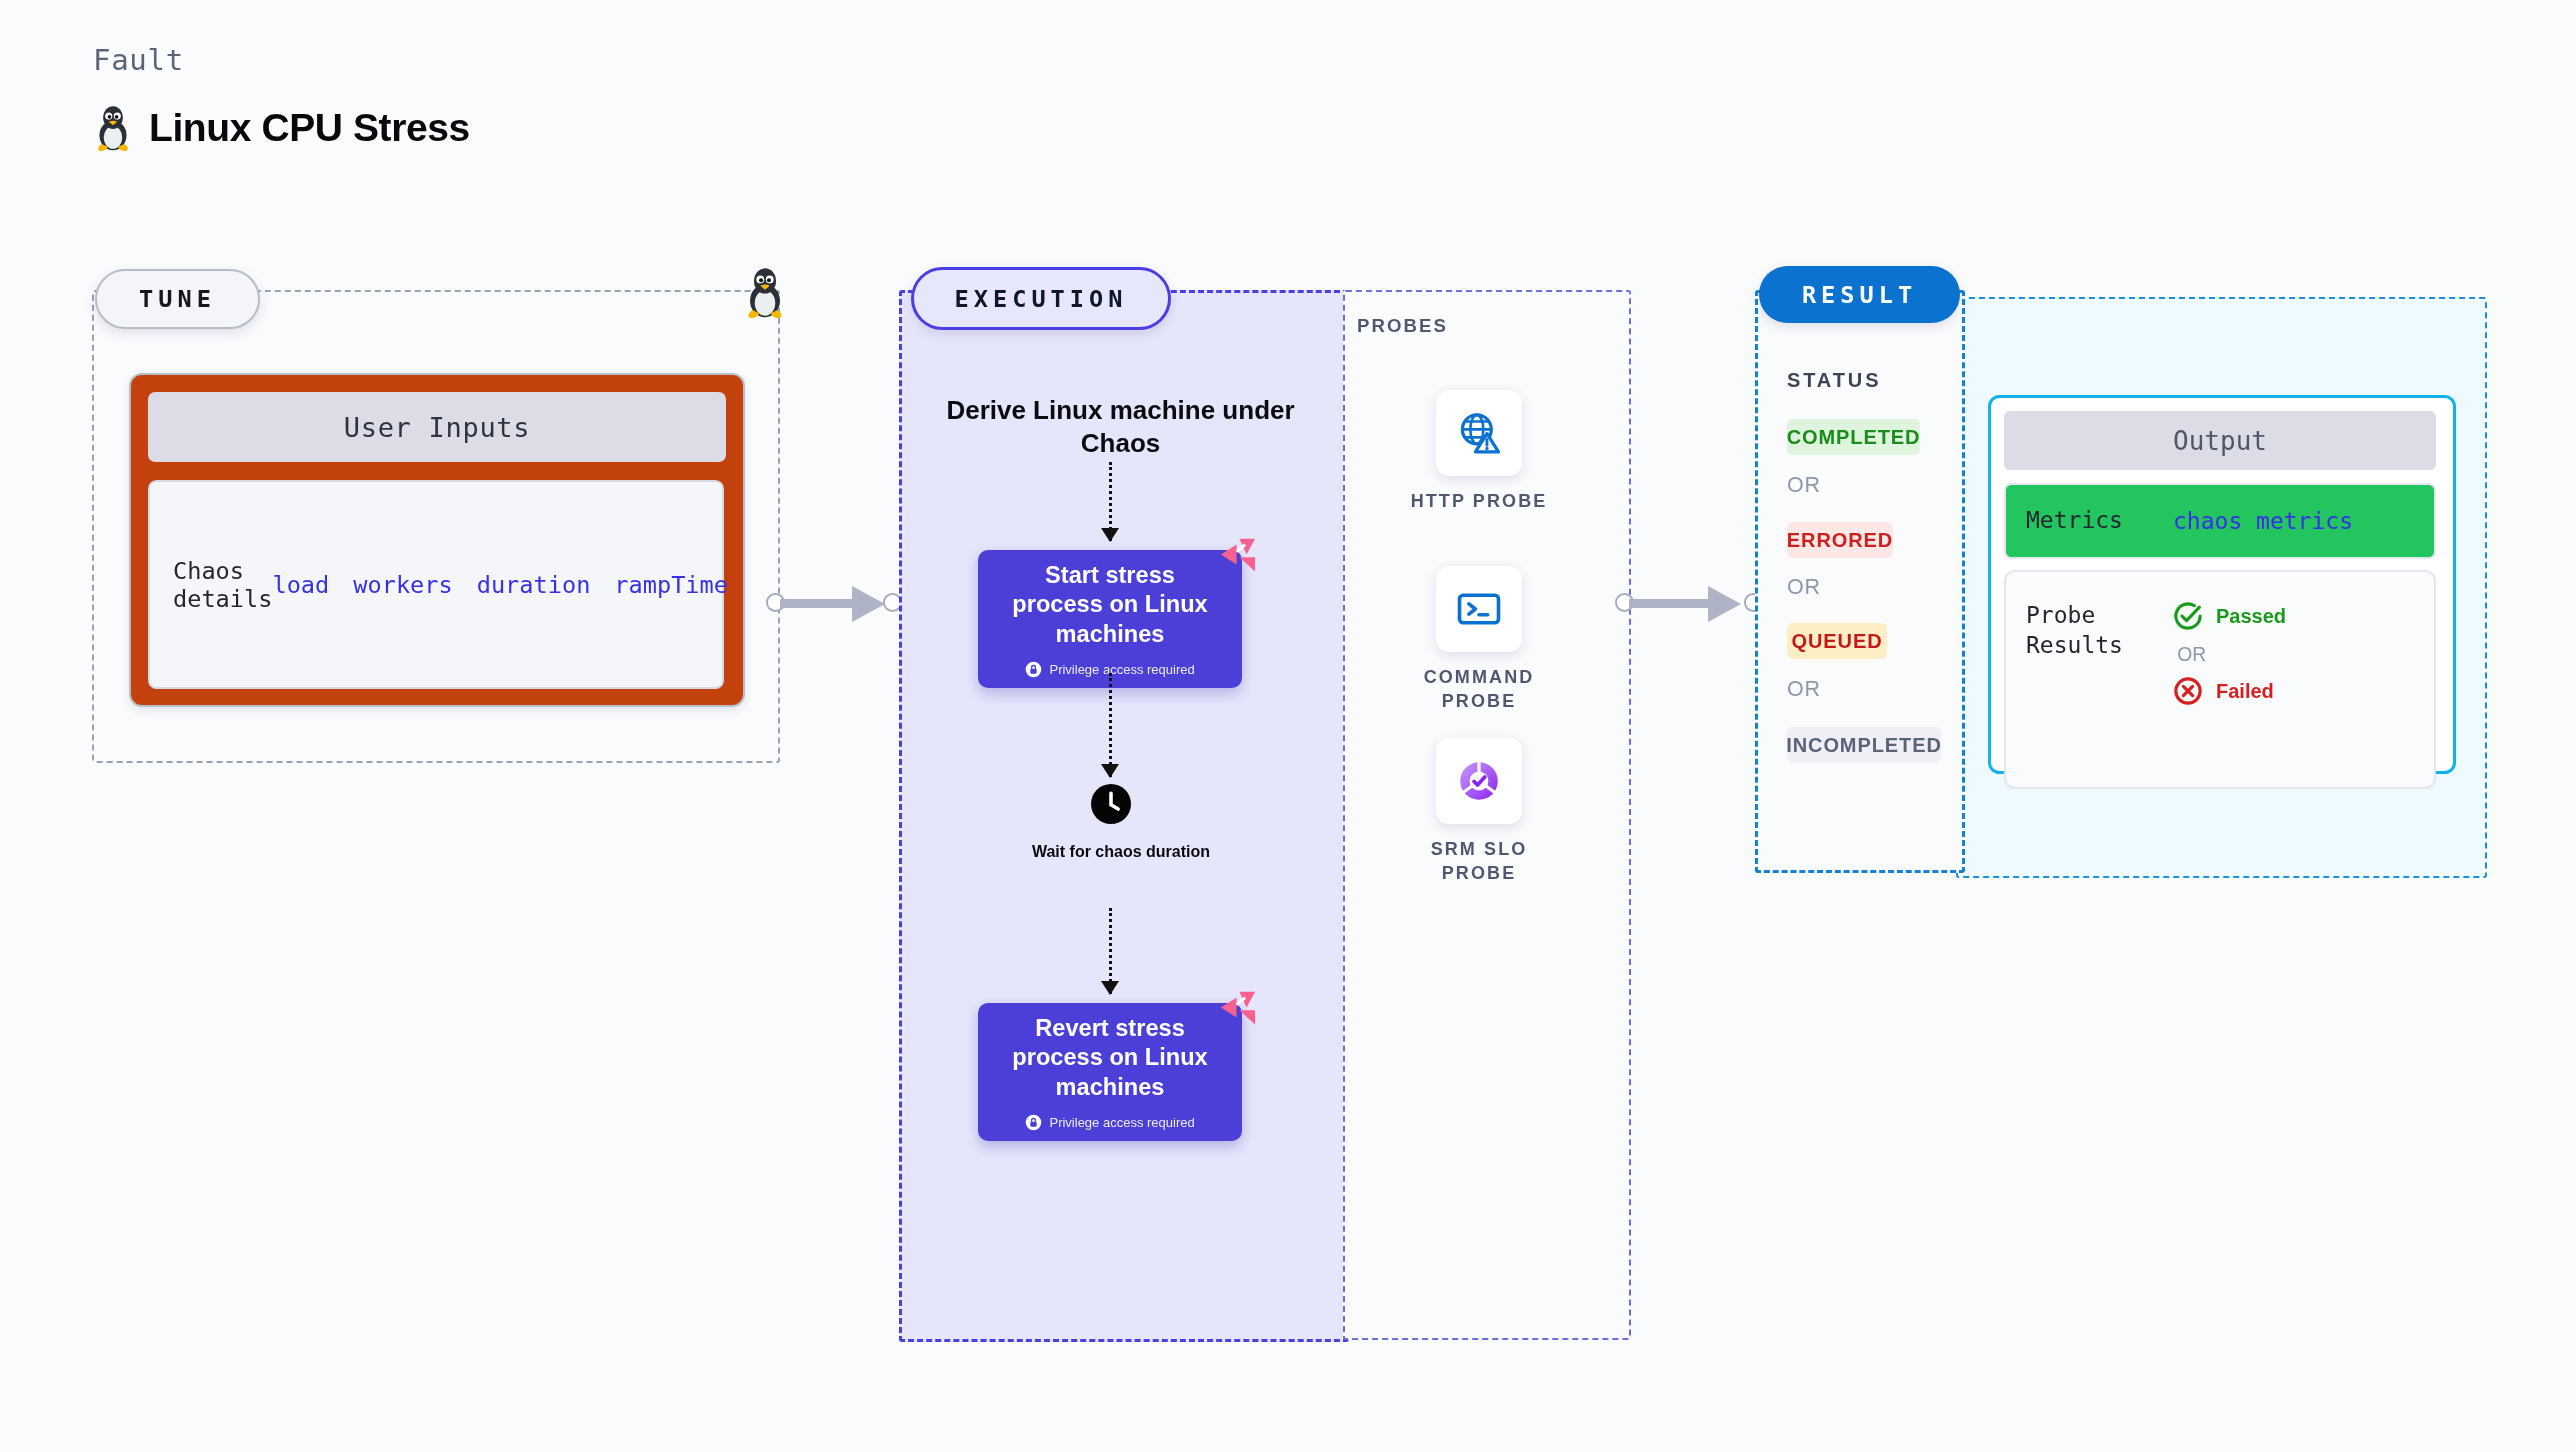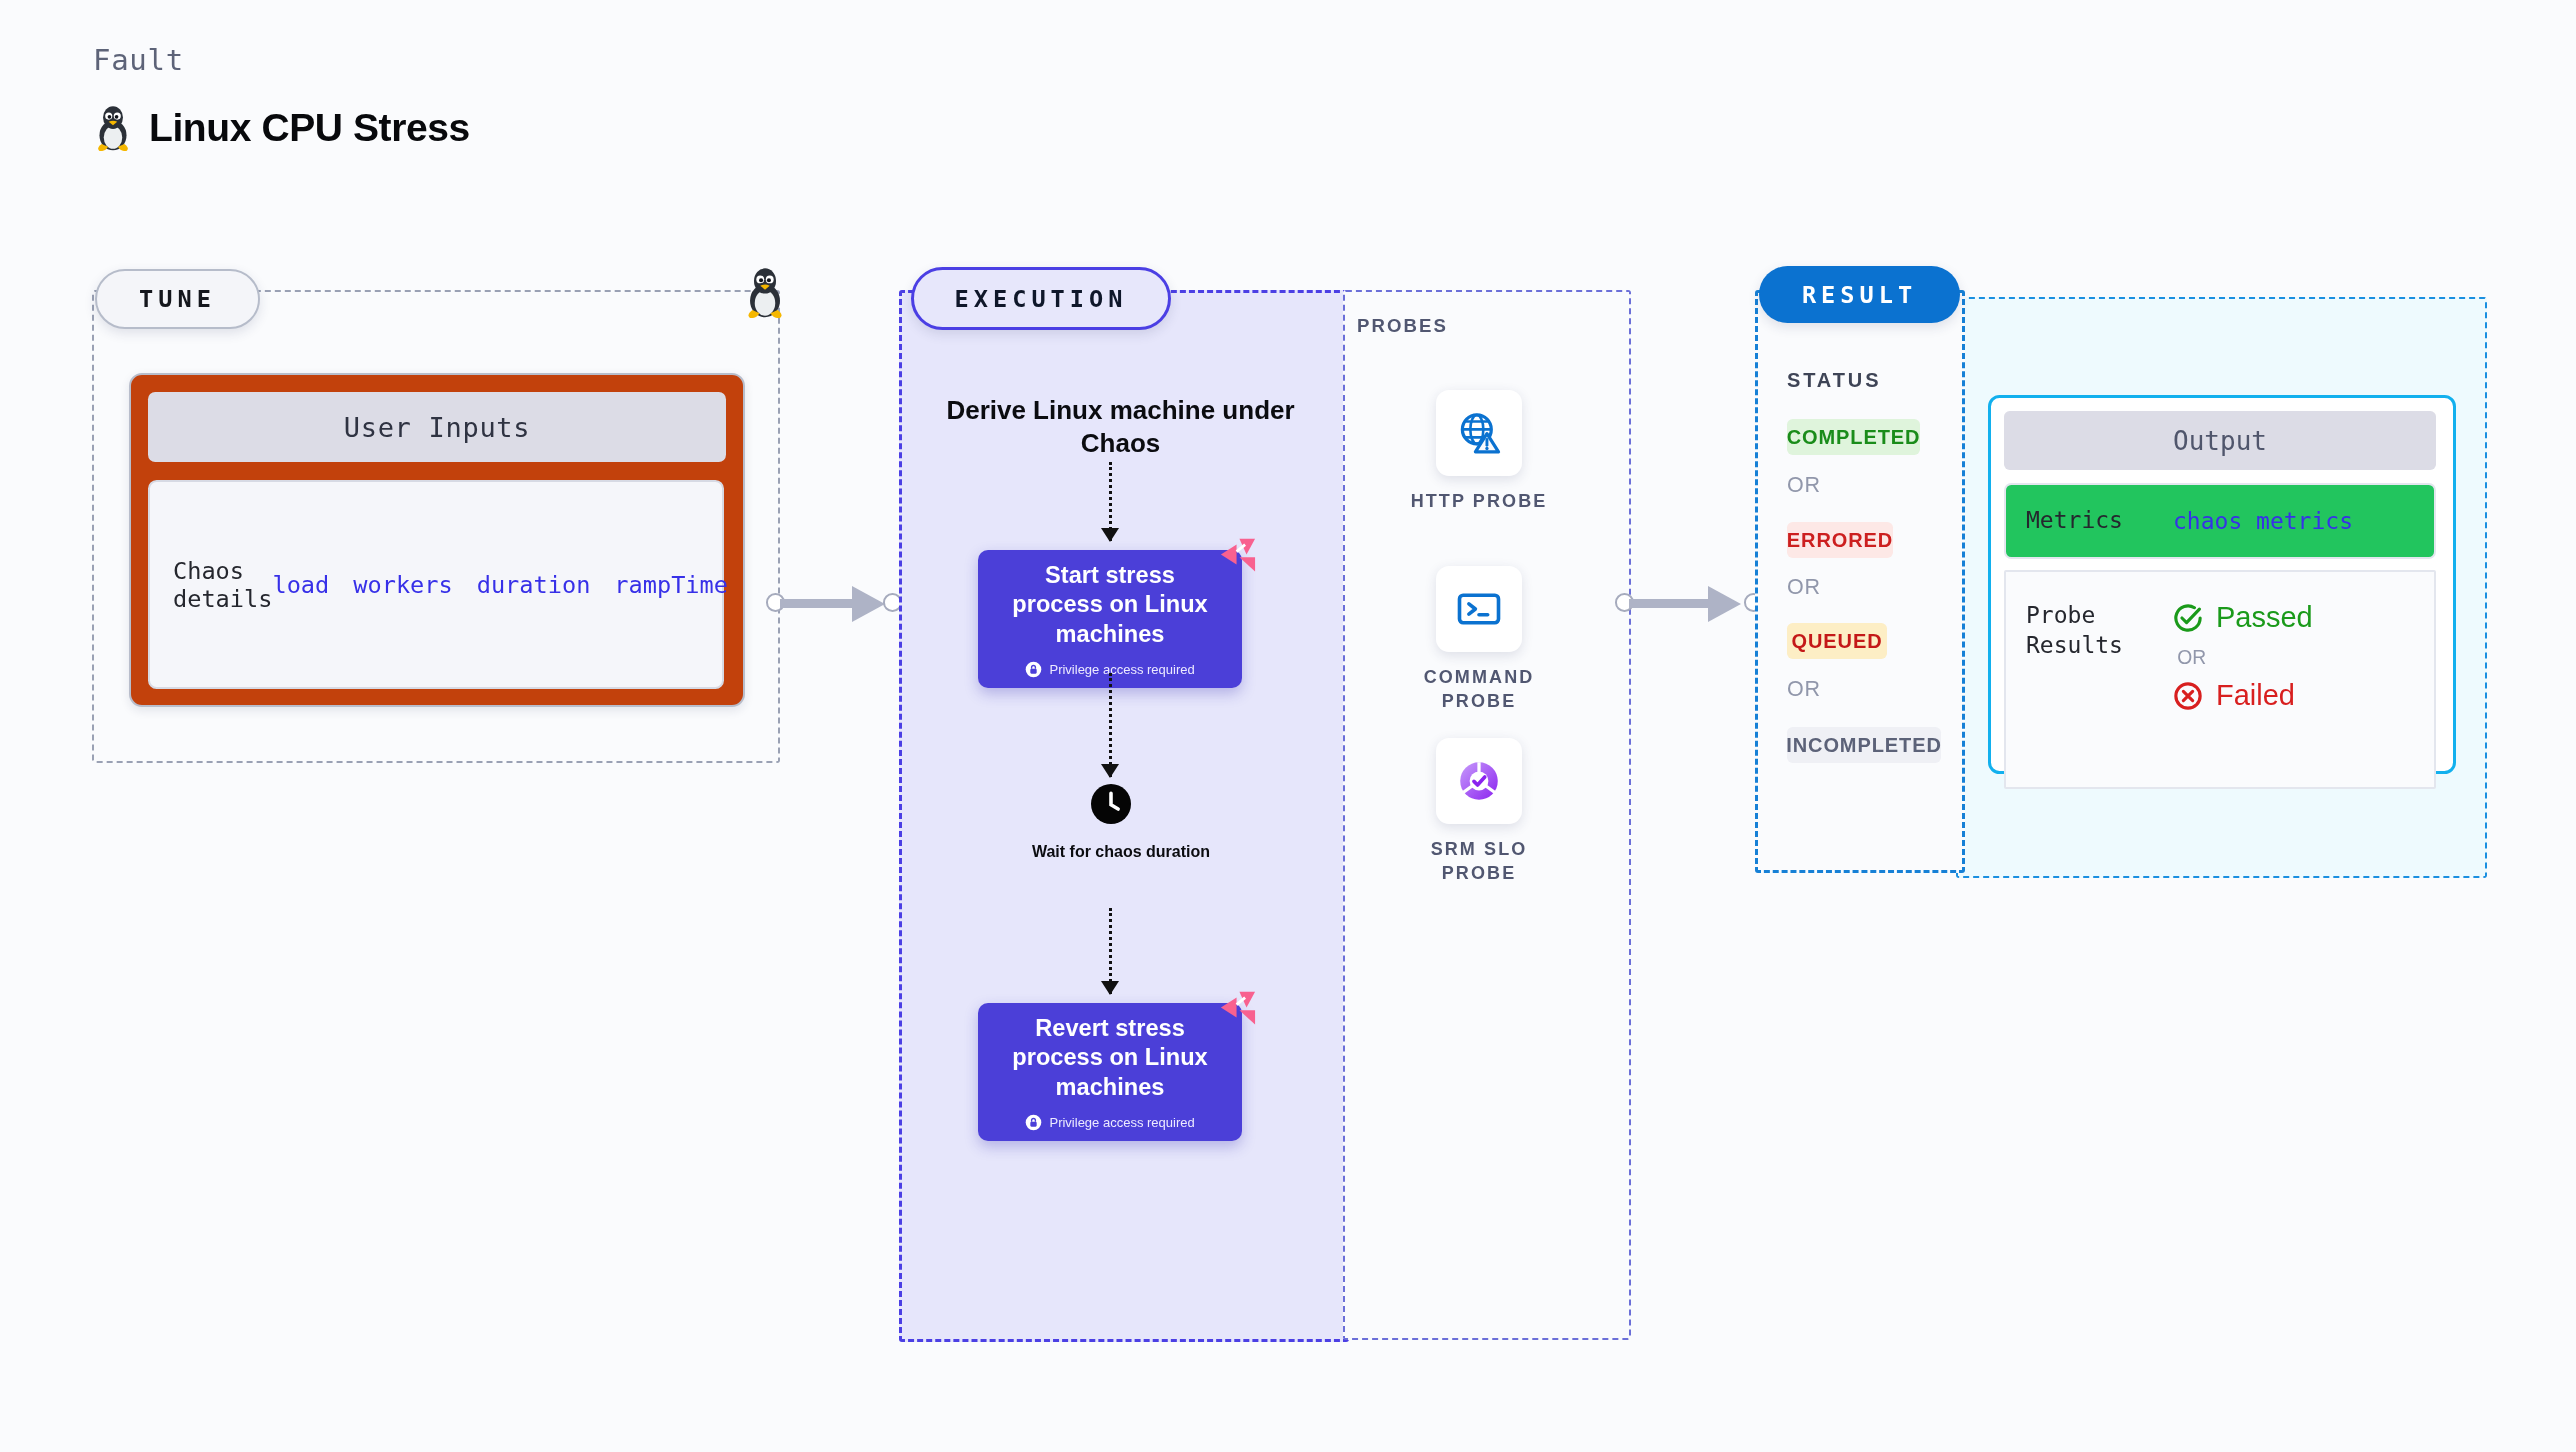--- a/index.html
+++ b/index.html
@@ -171,33 +171,33 @@
     font-family:"DejaVu Sans Mono","Liberation Mono",monospace;
     font-size:26px;color:#50566c;
   }
   #metrics-row{
     position:absolute;left:13px;top:85px;width:428px;height:72px;
     background:#22c55e;border:2.1px solid #e3e6ee;border-radius:7.2px;
     display:flex;align-items:center;
   }
   #probe-results-row{
     position:absolute;left:13px;top:172px;width:428px;height:186px;
-    background:#fafbfd;border:2.1px solid #e3e6ee;border-radius:2px;
+    background:#fafbfd;border:2.1px solid #e3e6ee;border-radius:11px;
     display:flex;align-items:flex-start;padding-top:29px;
   }
   .row-label{
     font-family:"DejaVu Sans Mono","Liberation Mono",monospace;
     font-size:23px;color:#25272e;margin-left:20px;width:147px;line-height:1.3;
   }
   .row-value-mono{
     font-family:"DejaVu Sans Mono","Liberation Mono",monospace;
     font-size:23px;color:#3730e8;
   }
   .res-line{display:flex;align-items:center;gap:13px;}
-  .res-text{font-size:29px;font-weight:normal;}
+  .res-text{font-size:20px;font-weight:bold;}
   .res-or{font-size:19.3px;color:#9197ab;margin:13px 0 10px 4.3px;}
 
   
   .connector{position:absolute;height:33px;}
   .conn-dot{
     position:absolute;top:6.4px;width:18.6px;height:18.6px;border-radius:50%;
     background:#fff;border:2.9px solid #a6abbd;box-sizing:border-box;
   }
   .conn-shaft{position:absolute;top:12px;height:8.6px;background:#aeb3c6;}
   .conn-head{

